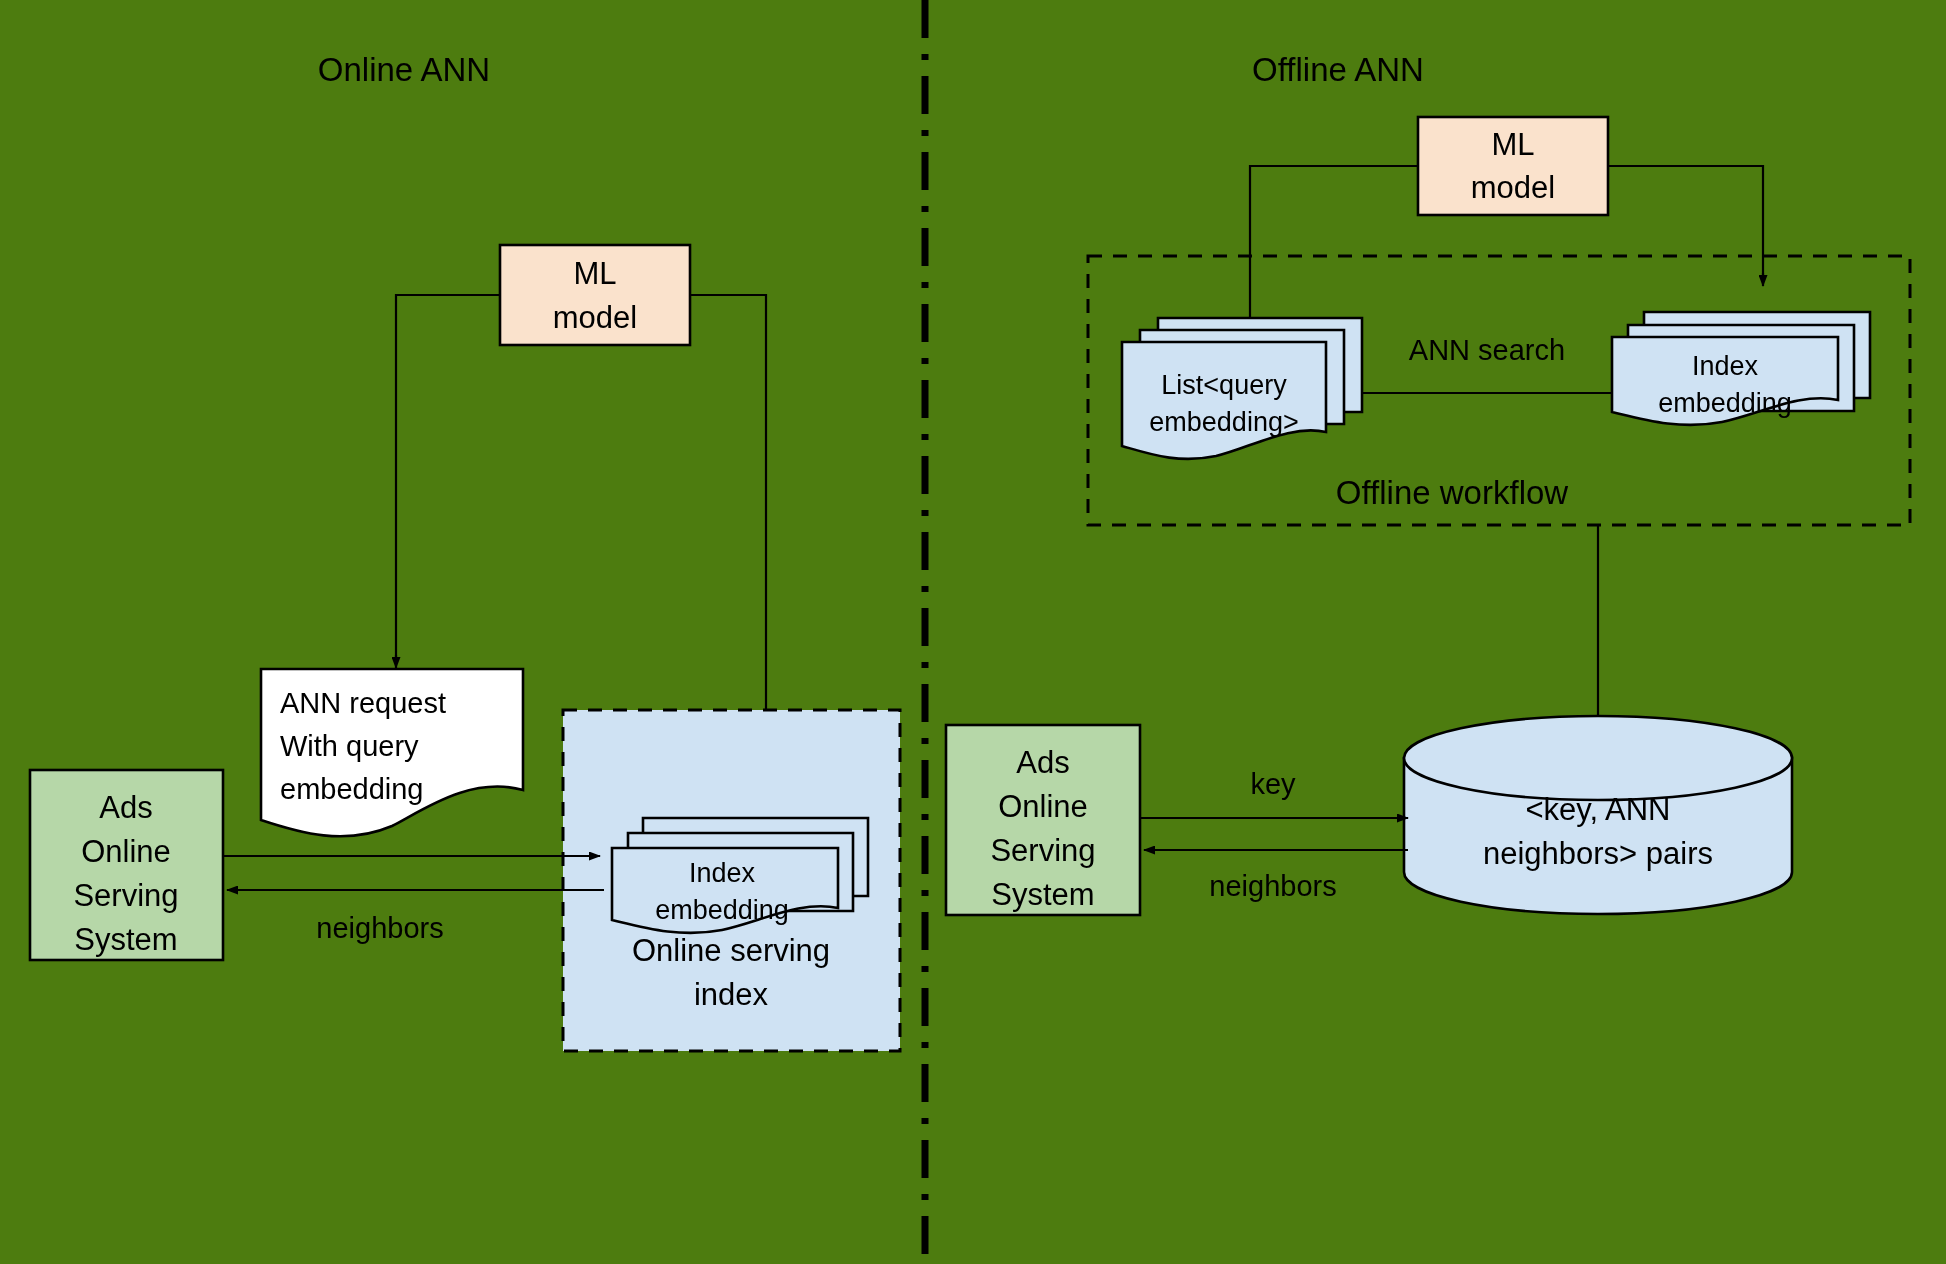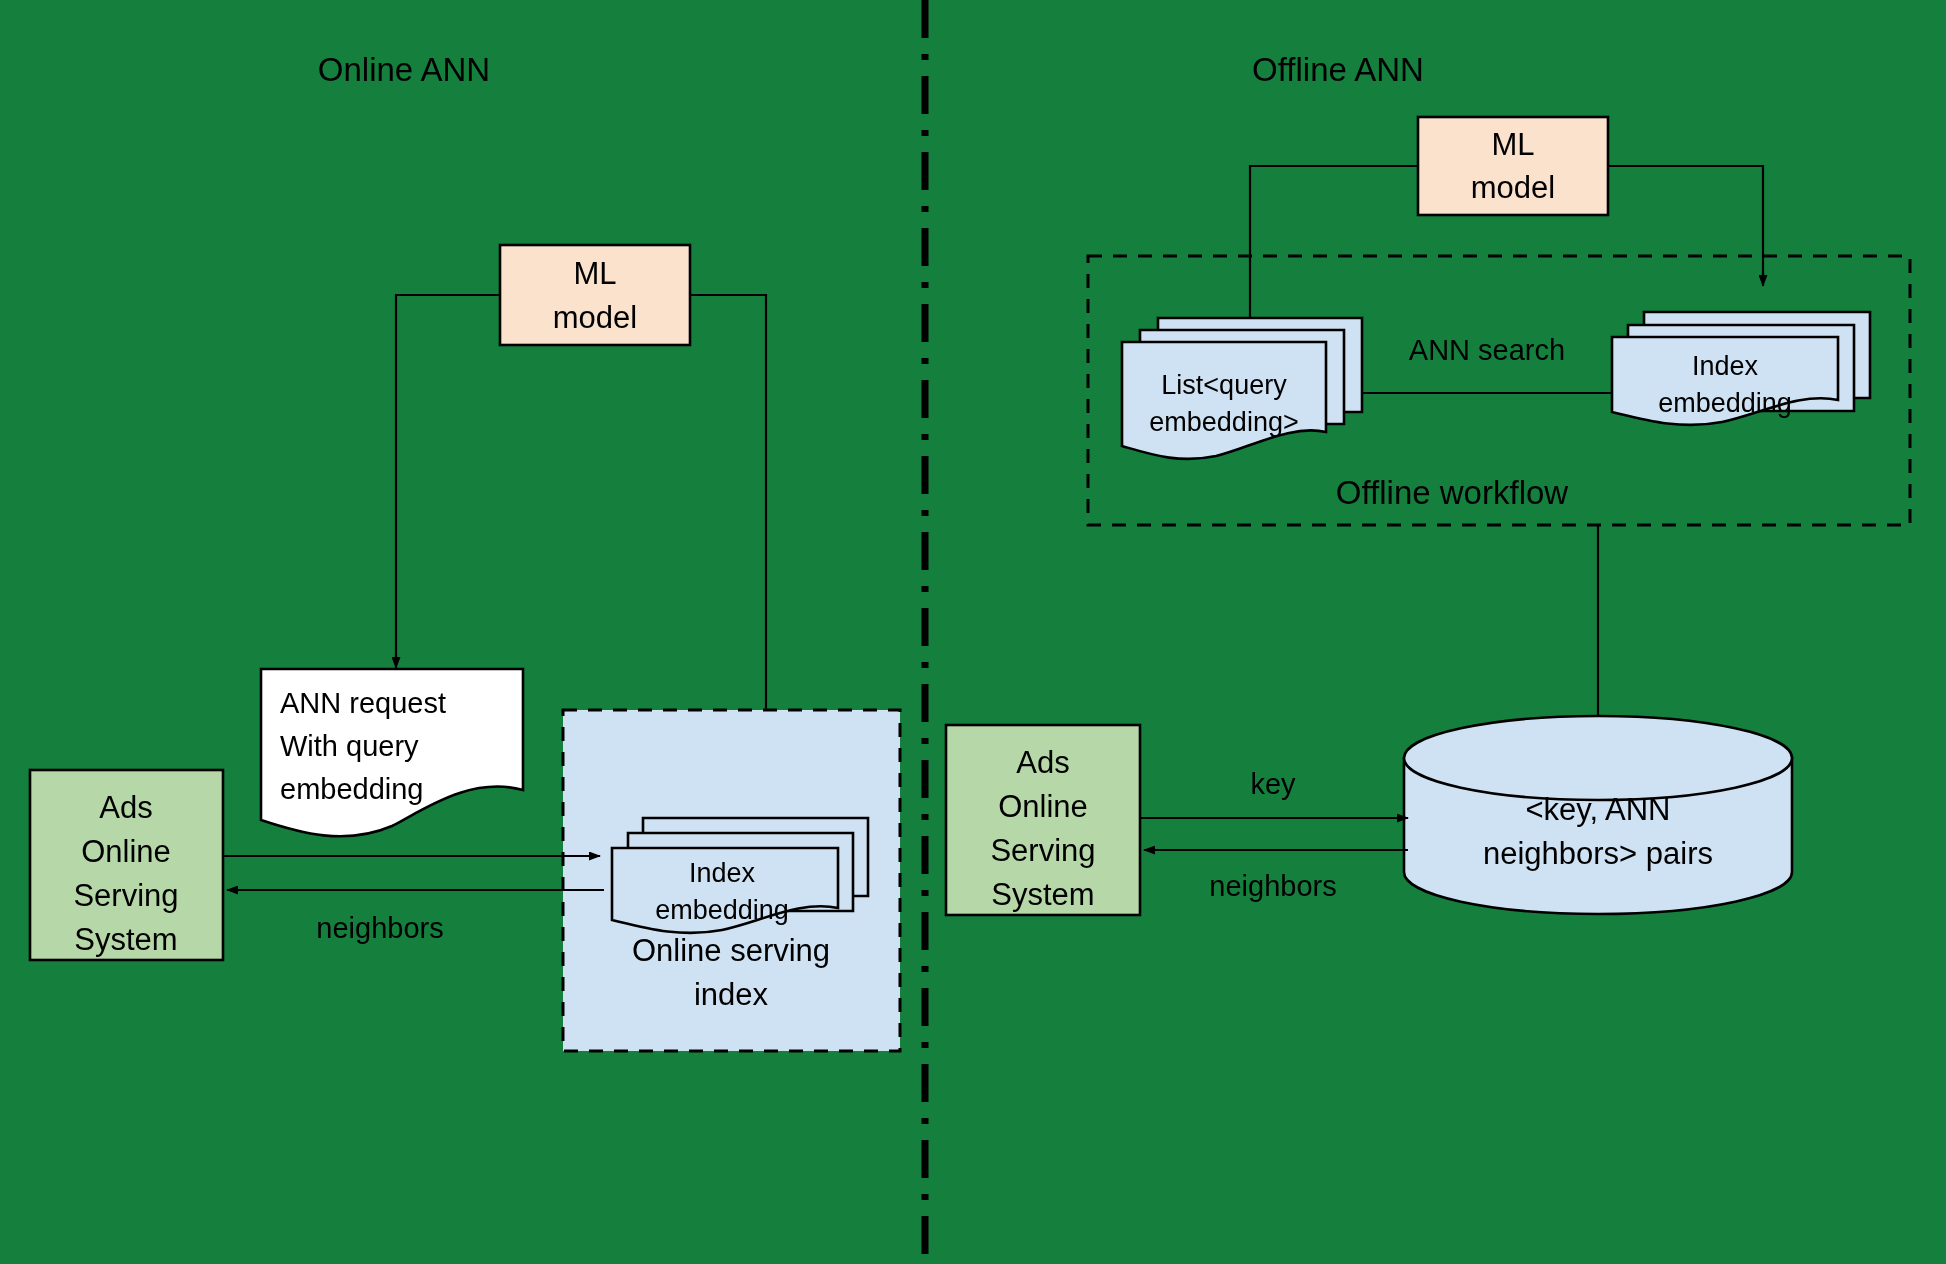--- a/index.html
+++ b/index.html
@@ -10,21 +10,21 @@
   body {
     width: 1946px;
     height: 1264px;
     font-family: "Liberation Sans", sans-serif;
     overflow: hidden;
   }
   #diagram-root {
     position: relative;
     width: 1946px;
     height: 1264px;
-    background: #15803d;
+    background: #4d7c0f;
   }
   svg.canvas {
     position: absolute;
     top: 0;
     left: 0;
     width: 1946px;
     height: 1264px;
   }
   .node-text {
     font-family: "Liberation Sans", sans-serif;

